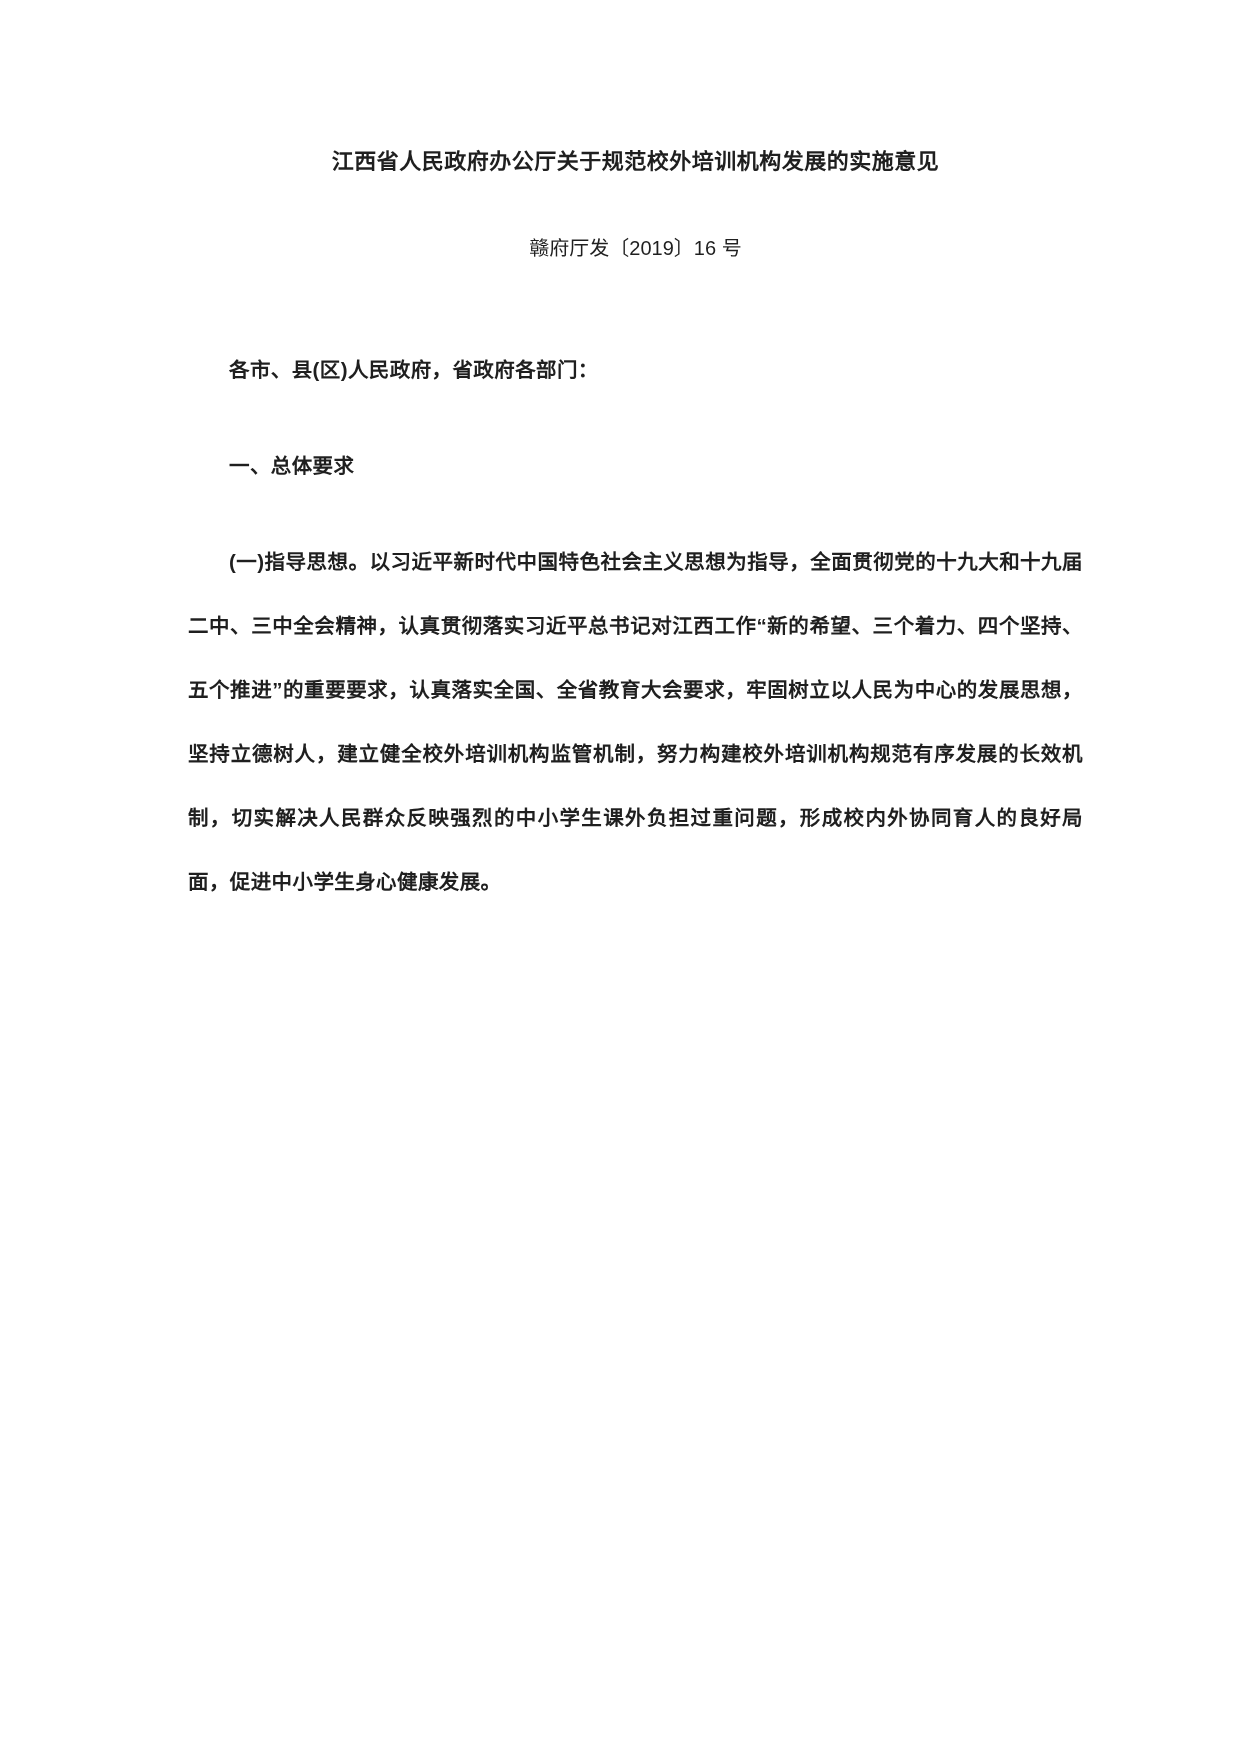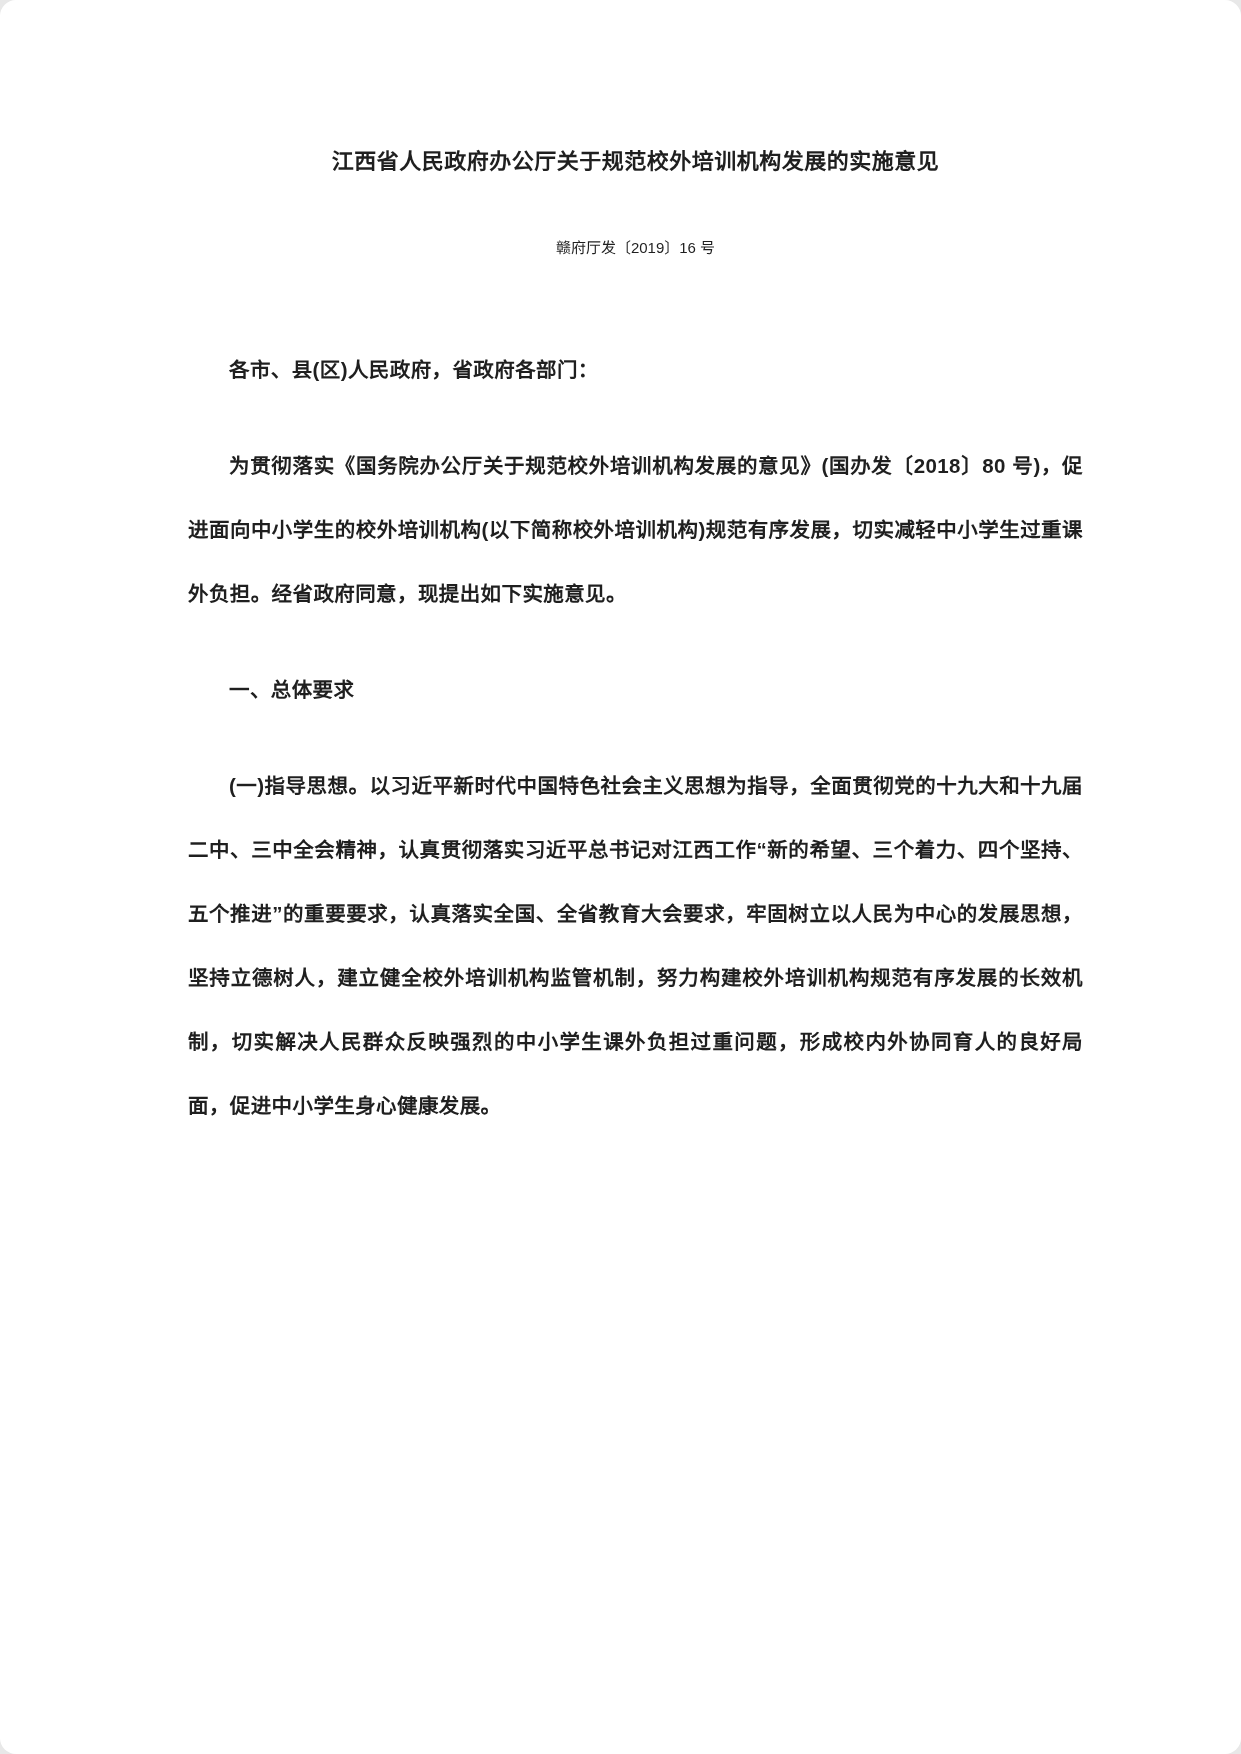--- a/index.html
+++ b/index.html
@@ -11,32 +11,31 @@
     position: relative;
     width: 1241px;
     height: 1754px;
     margin: 0 auto;
     background: #ffffff;
     box-sizing: border-box;
     padding: 130px 158px 60px 188px;
     font-family: "Liberation Sans", "DejaVu Sans", sans-serif;
     color: #1f1f1f;
     overflow: hidden;
-    border-radius: 16px;
   }
   .doc-title {
     font-size: 22px;
     font-weight: 700;
     line-height: 64px;
     margin: 0 0 22px 0;
     text-align: center;
     letter-spacing: 0.5px;
   }
   .doc-number {
-    font-size: 15px;
+    font-size: 20px;
     font-weight: 400;
     line-height: 64px;
     margin: 0 0 58px 0;
     text-align: center;
   }
   .para {
     font-size: 20.5px;
     font-weight: 700;
     line-height: 64px;
     margin: 0 0 32px 0;
@@ -53,21 +52,20 @@
 <body>
 
 <div class="page">
 
   <h1 class="doc-title">江西省人民政府办公厅关于规范校外培训机构发展的实施意见</h1>
 
   <p class="doc-number">赣府厅发〔2019〕16 号</p>
 
   <p class="para">各市、县(区)人民政府，省政府各部门：</p>
 
-  <p class="para">为贯彻落实《国务院办公厅关于规范校外培训机构发展的意见》(国办发〔2018〕80 号)，促进面向中小学生的校外培训机构(以下简称校外培训机构)规范有序发展，切实减轻中小学生过重课外负担。经省政府同意，现提出如下实施意见。</p>
 
   <p class="para">一、总体要求</p>
 
   <p class="para">(一)指导思想。以习近平新时代中国特色社会主义思想为指导，全面贯彻党的十九大和十九届二中、三中全会精神，认真贯彻落实习近平总书记对江西工作“新的希望、三个着力、四个坚持、五个推进”的重要要求，认真落实全国、全省教育大会要求，牢固树立以人民为中心的发展思想，坚持立德树人，建立健全校外培训机构监管机制，努力构建校外培训机构规范有序发展的长效机制，切实解决人民群众反映强烈的中小学生课外负担过重问题，形成校内外协同育人的良好局面，促进中小学生身心健康发展。</p>
 
 
 
 
 </div>
 

